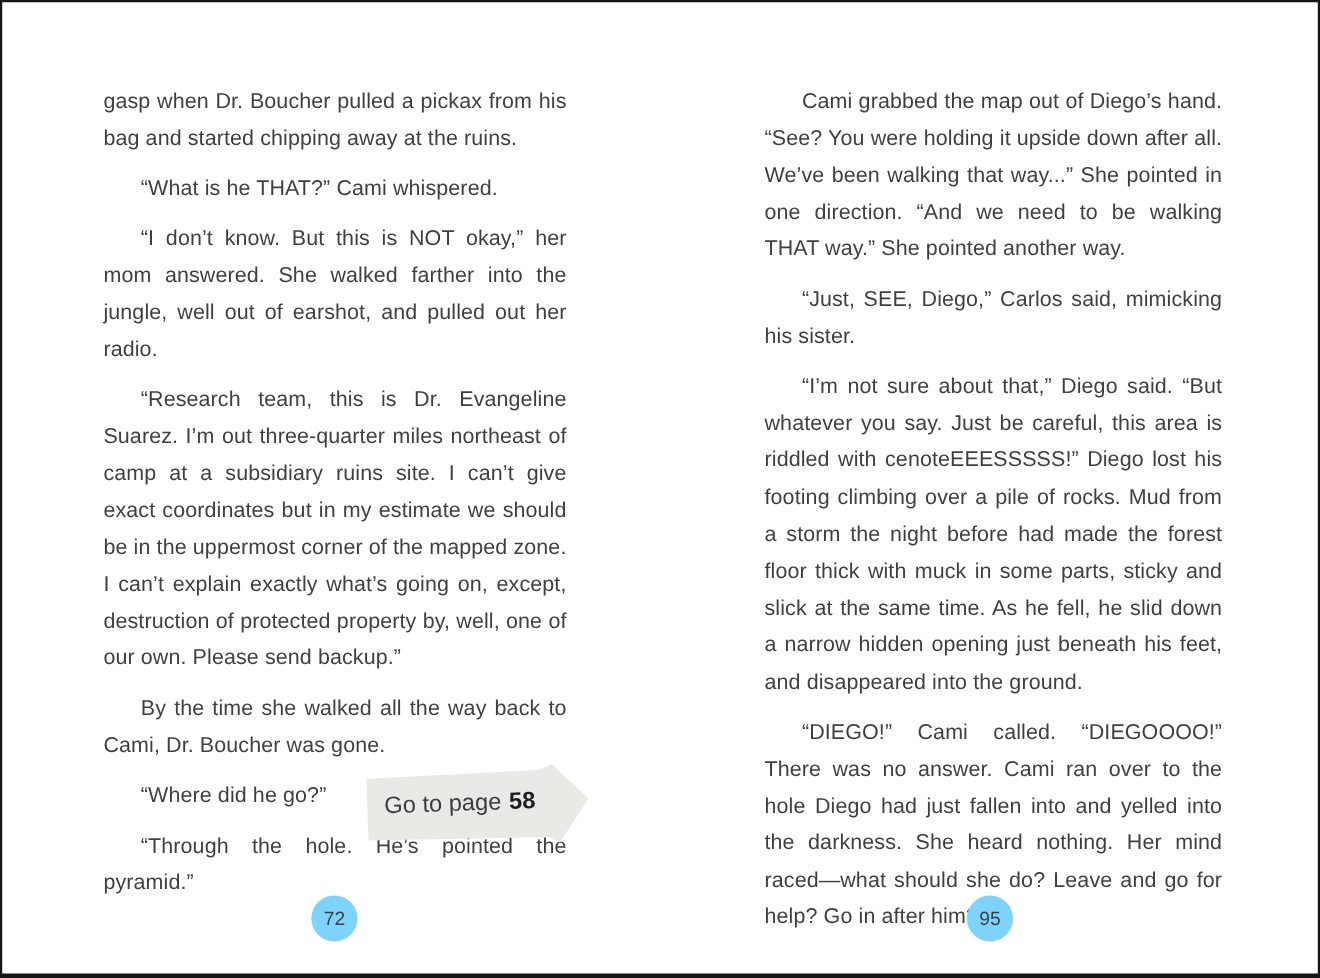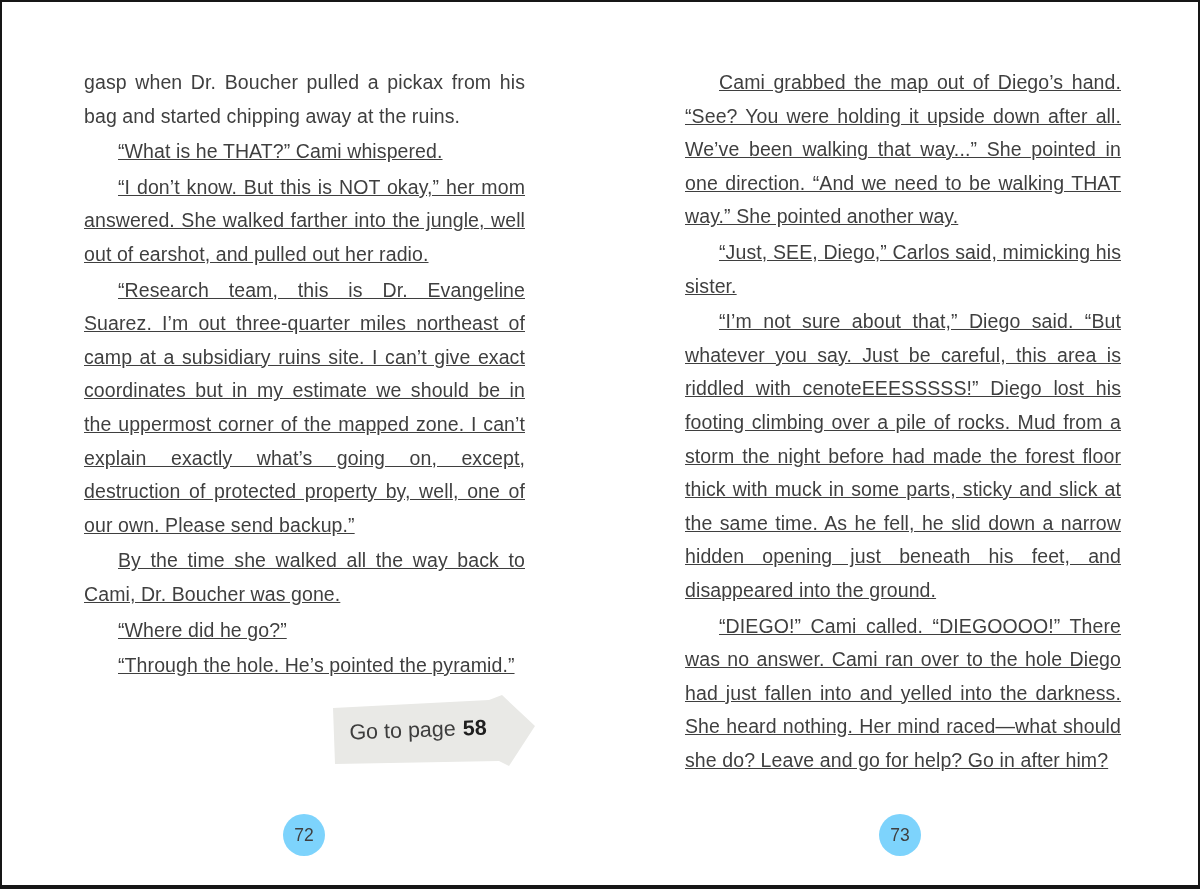--- a/index.html
+++ b/index.html
@@ -21,24 +21,24 @@
     top: 62px;
     width: 445px;
     color: #3f3f3f;
     font-size: 19.5px;
     line-height: 33.6px;
     letter-spacing: 0.1px;
   }
   .text-col.left  { left: 80px;  }
   .text-col.right { left: 681px; width: 440px; }
   .text-col p {
-    margin: 2px;
+    margin: 12px;
     text-align: justify;
   }
-  .text-col p.ind { text-indent: 34px; text-decoration: underline; }
+  .text-col p.ind { text-indent: 34px; }
 
   .goto-arrow {
     position: absolute;
     left: 330px;
     top: 692px;
     width: 206px;
     height: 74px;
     cursor: pointer;
   }
   .goto-arrow svg { position: absolute; left: 0; top: 0; }
@@ -103,16 +103,16 @@
       <span>Go to page</span>
       <b>58</b>
     </span>
   </div>
 
   <div class="pagenum left">
     <span>72</span>
   </div>
 
   <div class="pagenum right">
-    <span>73</span>
+    <span>95</span>
   </div>
 
 </div>
 
 </body></html>

